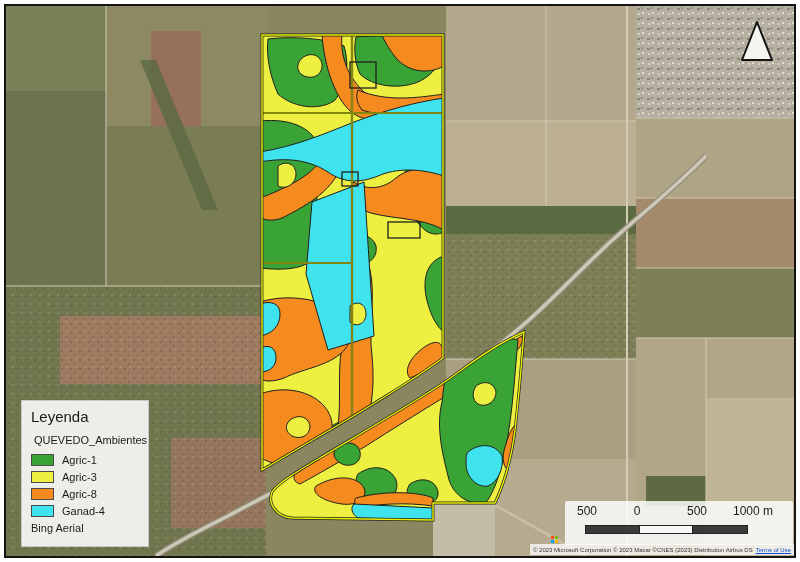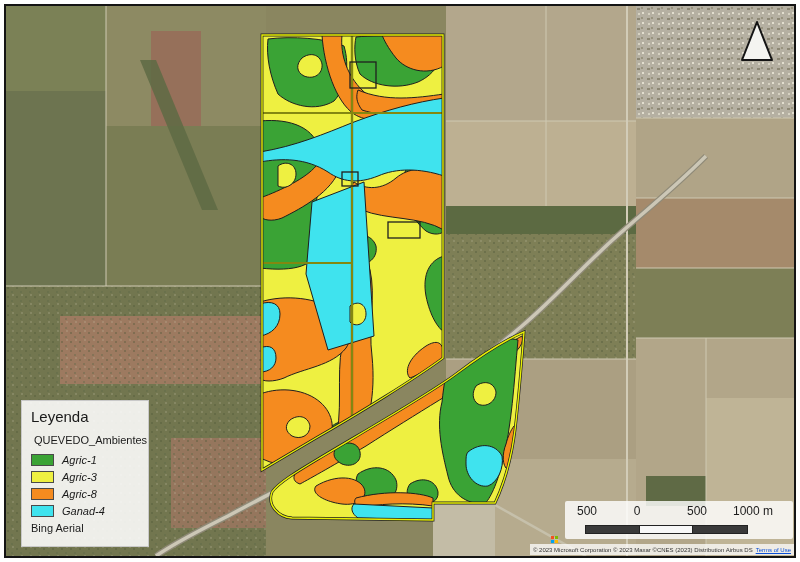--- a/index.html
+++ b/index.html
@@ -10,28 +10,28 @@
 
   
   .a1{fill:var(--agric1);} .a2{fill:var(--agric2);} .a3{fill:var(--agric3);} .g1{fill:var(--ganad1);}
   .blob{stroke:#1f1f1f;stroke-width:1;stroke-linejoin:round;}
 
   
   .legend{position:absolute;left:15px;top:394px;width:128px;height:147px;background:rgba(255,255,255,0.88);
           border:1px solid #c9c9c9;box-sizing:border-box;padding:7px 9px 6px 9px;color:#1a1a1a;}
   .legend-title{font-size:15px;margin:0 0 9px 0;}
   .legend-layer{font-size:11px;margin:0 0 8px 3px;}
-  .legend-item{display:flex;align-items:flex-end;margin:0 0 5px 0;font-style:italic;}
+  .legend-item{display:flex;align-items:flex-end;margin:0 0 5px 0;}
   .swatch{width:23px;height:12px;border:1px solid #4a4a4a;box-sizing:border-box;margin-right:8px;flex:0 0 auto;}
   .sw-0{background:var(--agric1);} .sw-1{background:var(--agric2);} .sw-2{background:var(--agric3);} .sw-3{background:var(--ganad1);}
   .legend-item-label{font-size:11px;}
   .legend-basemap{font-size:11px;}
 
   
-  .scalebar{position:absolute;left:559px;top:495px;width:228px;height:38px;background:rgba(255,255,255,0.82);
+  .scalebar{position:absolute;left:559px;top:495px;width:228px;height:44px;background:rgba(255,255,255,0.82);
             border-radius:2px;color:#1c1c1c;text-align:right;}
   .sb-label{position:absolute;top:3px;font-size:12px;transform:translateX(-50%);white-space:nowrap;}
   .sb-bar{position:absolute;left:20px;top:24px;width:161px;height:7px;border:1px solid #222;box-sizing:content-box;display:flex;}
   .sb-seg{height:100%;}
   .sb-dark{background:#3a3a3a;} .sb-light{background:#f7f7f7;border-left:1px solid #222;border-right:1px solid #222;box-sizing:border-box;}
 
   
   .attribution{position:absolute;right:0px;bottom:1px;height:11px;display:flex;align-items:center;
                background:rgba(255,255,255,0.75);padding:0 3px;font-size:6px;color:#333;white-space:nowrap;}
   .attribution a{color:#0a4fd6;text-decoration:underline;margin-left:3px;font-size:6px;}

